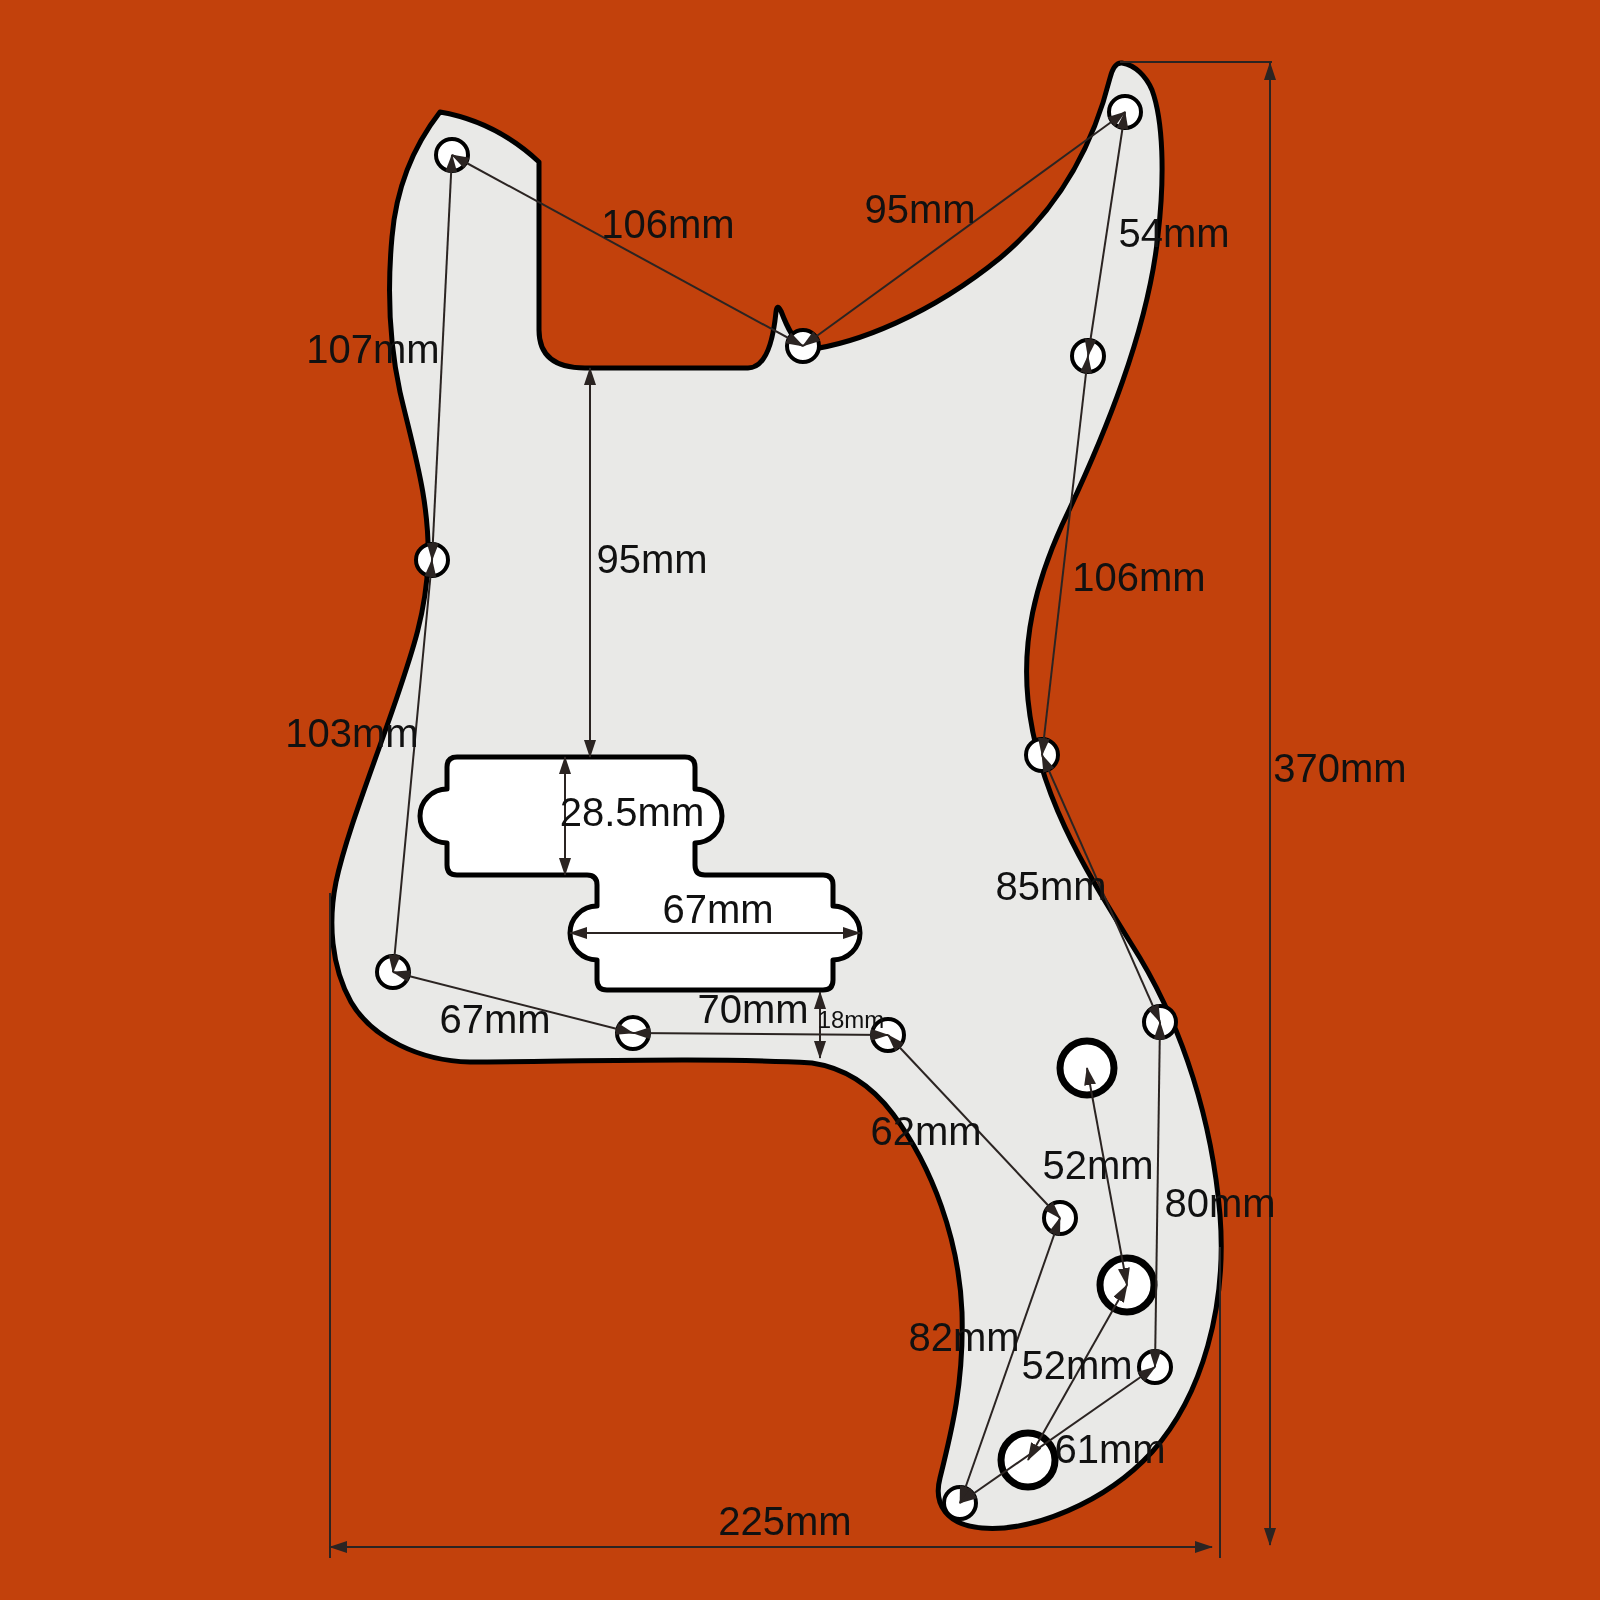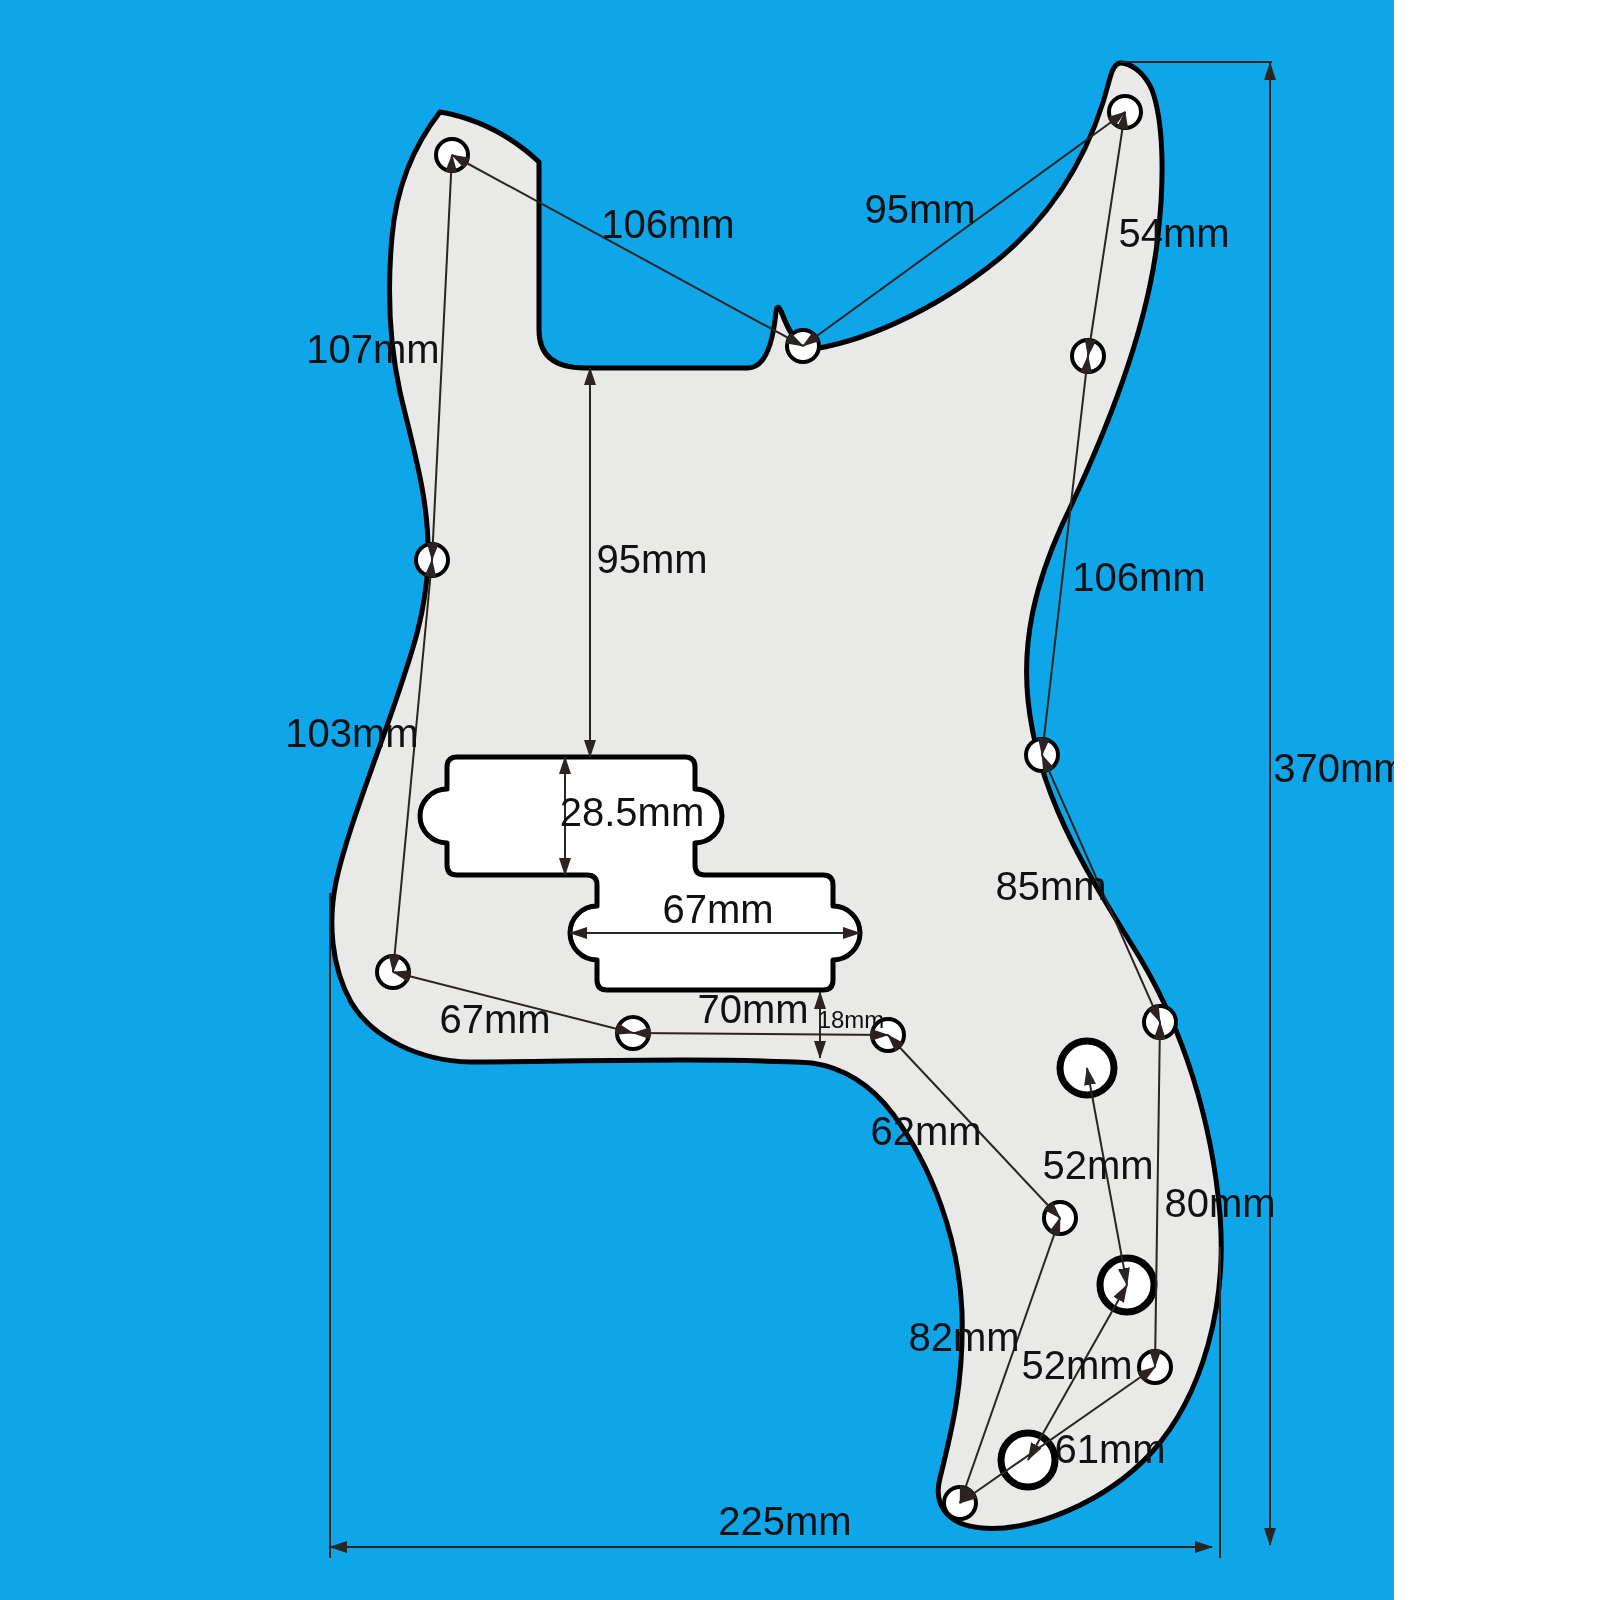--- a/index.html
+++ b/index.html
@@ -1,17 +1,17 @@
 <!DOCTYPE html>
 <html><head>
 <meta charset="utf-8">
 <style>
   html,body{margin:0;padding:0;background:#ffffff;}
   body{font-family:"Liberation Sans","DejaVu Sans",sans-serif;}
-  #stage{width:1394px;height:1600px;position:relative;background:#0ea5e9;overflow:hidden;}
+  #stage{width:1600px;height:1600px;position:relative;background:#c2410c;overflow:hidden;}
   svg{display:block;}
   text{font-family:"Liberation Sans","DejaVu Sans",sans-serif;}
 </style>
 </head>
 <body>
 
 <div id="stage">
   <svg id="drawing" width="1600" height="1600" viewBox="0 0 1600 1600" xmlns="http://www.w3.org/2000/svg">
     <defs>
       <marker id="arr" markerWidth="20" markerHeight="14" refX="17" refY="6" orient="auto-start-reverse" markerUnits="userSpaceOnUse">

